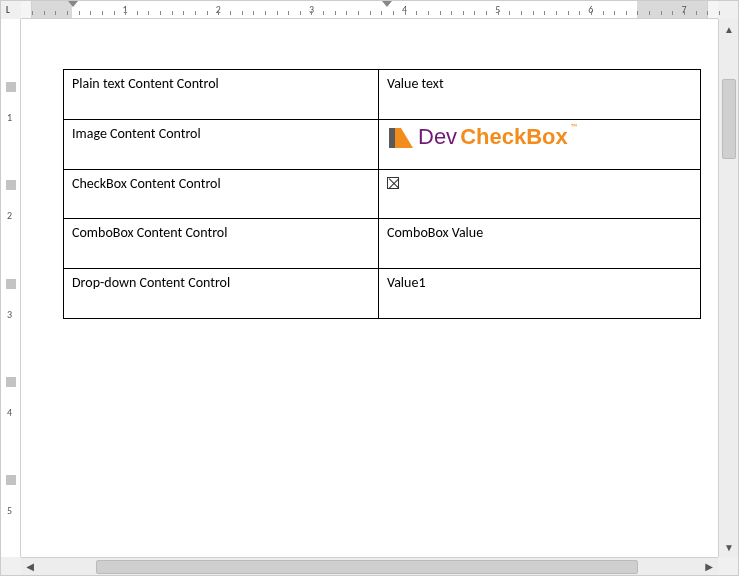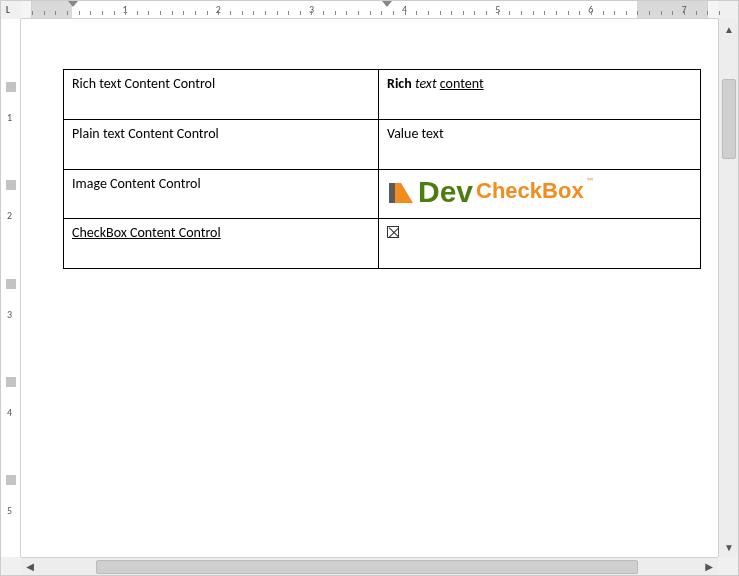--- a/index.html
+++ b/index.html
@@ -94,31 +94,31 @@
   .img-cell { padding: 4px 8px 4px 8px !important; }
   .checkbox-glyph { display:inline-block; width:12px; height:12px;
     border:1px solid #333; position:relative; top:1px; }
   .checkbox-glyph:before, .checkbox-glyph:after {
     content:""; position:absolute; background:#333; width:14px; height:1px; top:5px; left:-1px;
   }
   .checkbox-glyph:before { transform:rotate(45deg); }
   .checkbox-glyph:after  { transform:rotate(-45deg); }
   .logo-wrap { display:flex; align-items:center; gap:3px; }
   .logo-wrap svg { display:block; }
-  .logo-dev { font-weight:700; font-size:30px; color:#4d7c0f; font-family:Arial,sans-serif; }
+  .logo-dev { font-weight:400; font-size:22px; color:#701a75; font-family:Arial,sans-serif; }
   .logo-express { font-weight:700; font-size:22px; color:#f28c1d; font-family:Arial,sans-serif; }
   .logo-tm { font-size:9px; color:#f28c1d; position:relative; top:-10px; }
   .rtc-bold { font-weight:700; }
   .rtc-italic { font-style:italic; }
   .rtc-underline { text-decoration: underline; }
   .cursor-line { display:inline-block; width:0; height:16px; border-right:1px solid #000;
     vertical-align:middle; margin-left:0; }
   .repeat-val { margin: 0 0 14px 0; }
   .repeat-val:last-child { margin-bottom: 0; }
-  .row-h-sm td { padding-bottom: 8px; text-decoration: underline; }
+  .row-h-sm td { padding-bottom: 8px; }
 </style>
 </head>
 <body>
 
 <div class="ruler-top">
   <span class="rt-L">L</span>
   <div class="rt-inner">
     <div class="rt-margin-l"></div>
     <div class="rt-margin-r"></div>
     <span class="rt-indent" style="left:36px"></span>
@@ -205,30 +205,20 @@
       <span class="rl-block" style="top: 357.727px;"></span>
       <span class="rl-num" style="top: 490.909px;">5</span>
       <span class="rl-block" style="top: 455.909px;"></span>
     </div>
 </div>
 
 <div class="page-area">
   <div class="page">
     <table class="doc-table">
       <tbody>
-          <tr>
-        <td class="label-col">Rich text Content Control</td>
-        <td class="val-col">
-          <span class="rtc-bold">Rich</span>
-          <span> </span>
-          <span class="rtc-italic">text</span>
-          <span> </span>
-          <span class="rtc-underline">content</span>
-        </td>
-      </tr>
       <tr>
         <td class="label-col">Plain text Content Control</td>
         <td class="val-col">
           <span>Value text</span>
         </td>
       </tr>
       <tr>
         <td class="label-col">Image Content Control</td>
         <td class="val-col img-cell">
           <span class="logo-wrap">
@@ -241,20 +231,32 @@
                 <span class="logo-tm">™</span>
           </span>
         </td>
       </tr>
       <tr class="row-h-sm">
         <td class="label-col">CheckBox Content Control</td>
         <td class="val-col">
           <span class="checkbox-glyph"></span>
         </td>
       </tr>
+      <tr>
+        <td class="label-col">ComboBox Content Control</td>
+        <td class="val-col">
+          <span>ComboBox Value</span>
+        </td>
+      </tr>
+      <tr>
+        <td class="label-col">Drop-down Content Control</td>
+        <td class="val-col">
+          <span>Value1</span>
+        </td>
+      </tr>
     </tbody>
       </table>
   </div>
 </div>
 
 <div class="vscroll">
   <div class="up">▲</div>
   <div class="thumb"></div>
   <div class="down">▼</div>
 </div>

